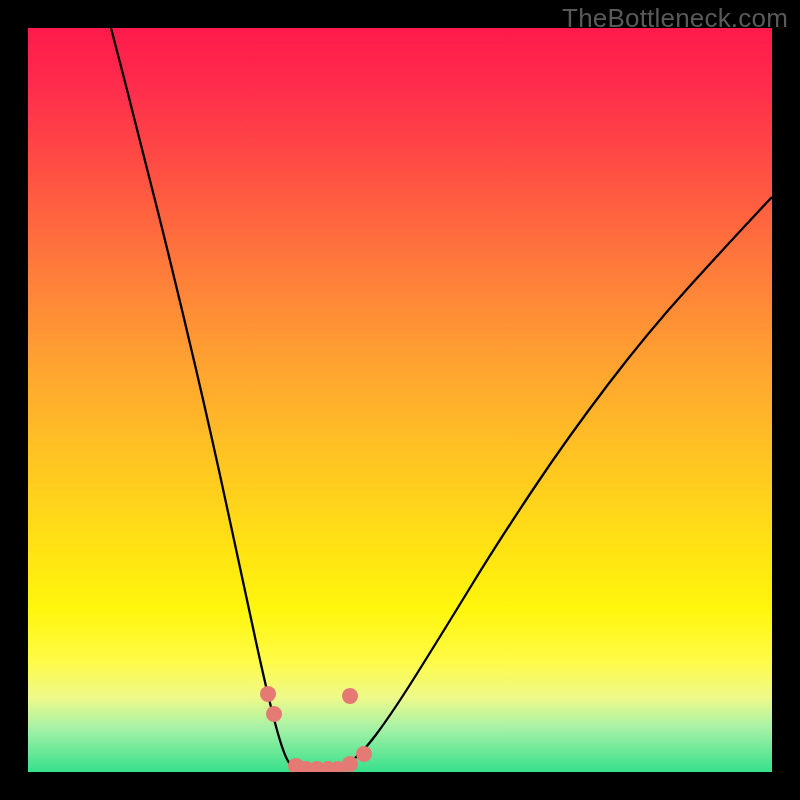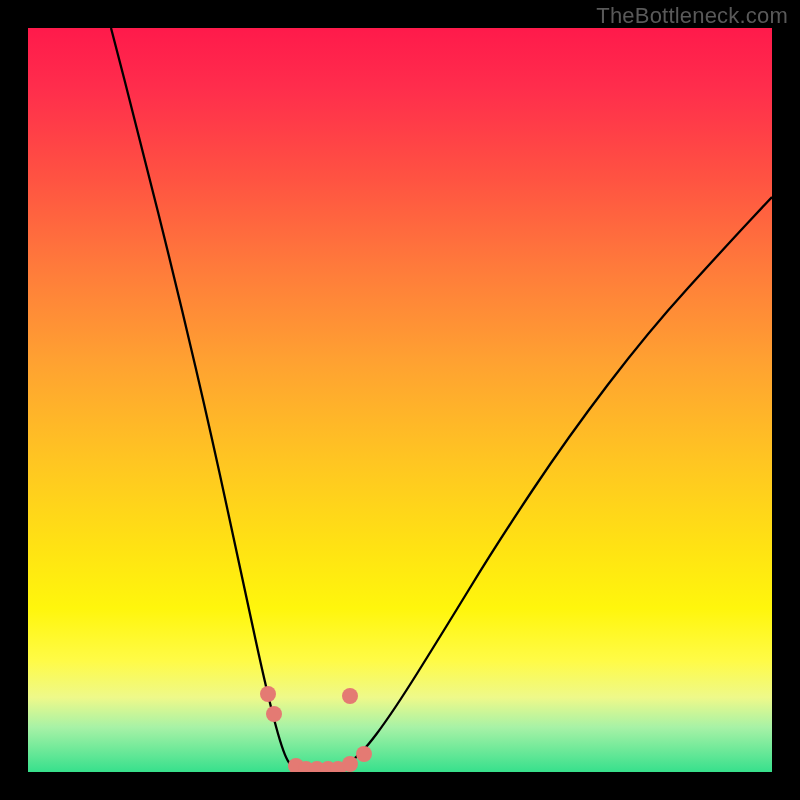--- a/index.html
+++ b/index.html
@@ -44,21 +44,21 @@
   svg.overlay {
     position: absolute;
     top: 0;
     left: 0;
   }
   .watermark {
     position: absolute;
     top: 3px;
     right: 12px;
     color: #595959;
-    font-size: 22px;
+    font-size: 26px;
     font-weight: 500;
     letter-spacing: 0.2px;
   }
 </style>
 </head>
 <body>
 
 <div class="frame">
   <div class="plot">
     <svg class="overlay" width="744" height="744" viewBox="0 0 744 744">

